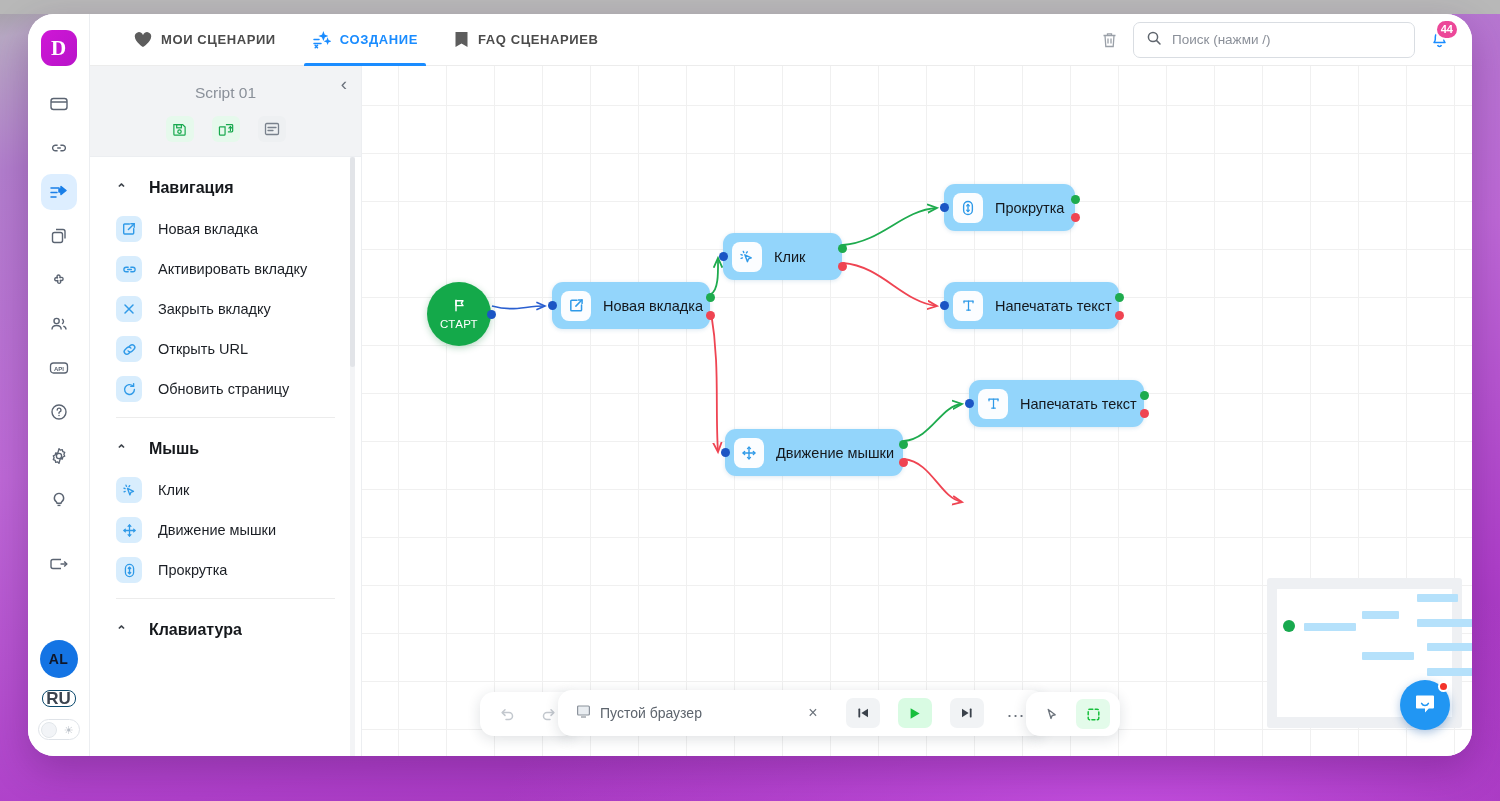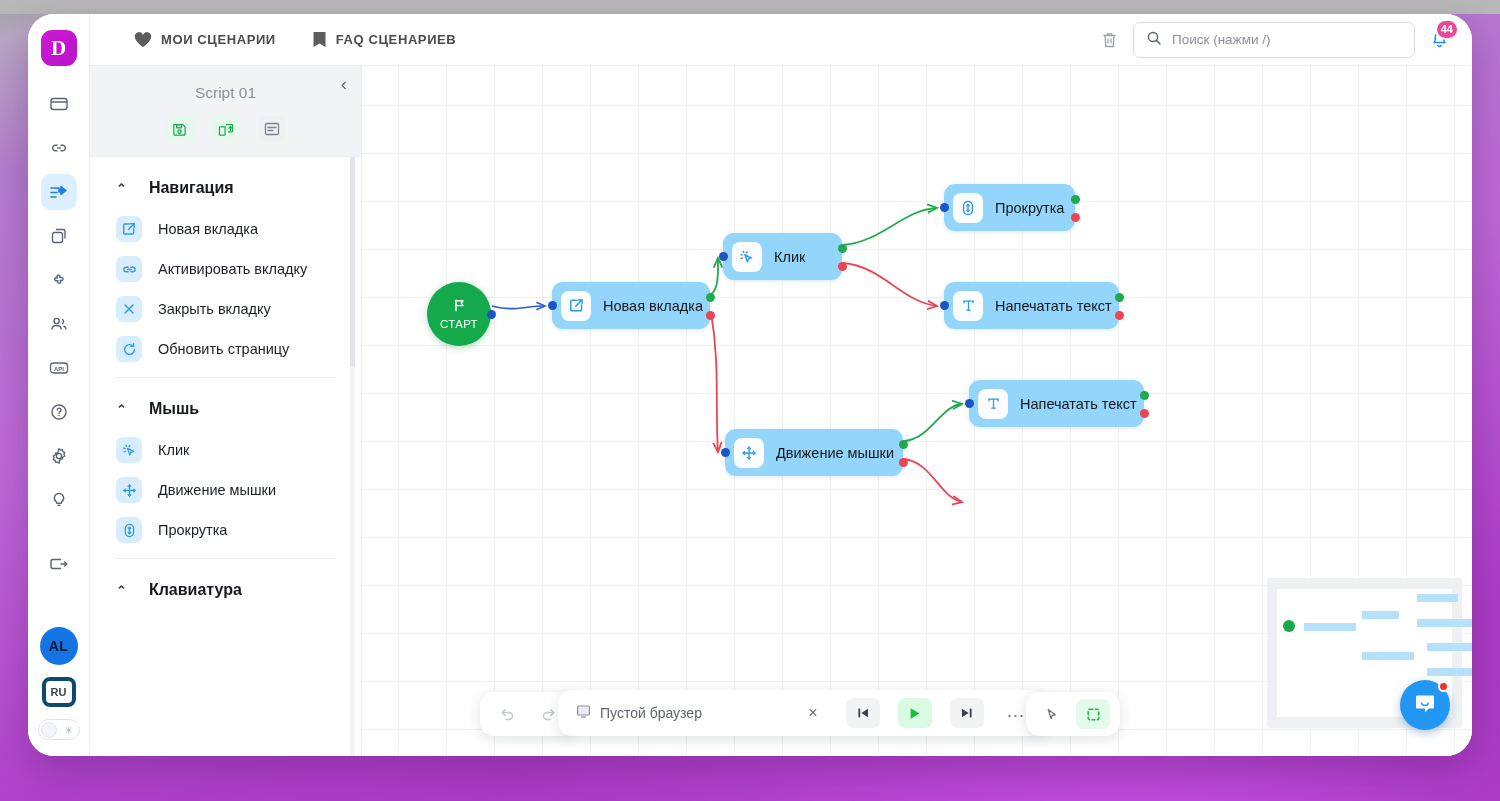--- a/index.html
+++ b/index.html
@@ -58,22 +58,22 @@
   .rail-btn.active { background:#ddeeff; color:#1a7fe8; }
   .rail-btn svg { display:block; }
   .rail-spacer { flex: 1; }
   .avatar {
     width:38px; height:38px; border-radius:50%;
     background:#1474e4; color:#0f172a; font-size:14px; font-weight:bold;
     display:flex; align-items:center; justify-content:center;
     margin-bottom:12px; letter-spacing:.5px;
   }
   .lang-btn {
-    width:34px; height:30px; border-radius:8px; border:4px solid #0c4a6e;
-    color:#3c4450; font-size:11px; font-weight:bold;
+    width:34px; height:17px; border-radius:8px; border:1px solid #0c4a6e;
+    color:#3c4450; font-size:17px; font-weight:bold;
     display:flex; align-items:center; justify-content:center; margin-bottom:12px;
   }
   .theme-toggle {
     width:42px; height:21px; border-radius:11px;
     background:#fff; border:1px solid #dfe3e8;
     display:flex; align-items:center; padding:2px;
     margin-bottom:16px; position:relative;
   }
   .theme-knob { width:16px; height:16px; border-radius:50%; background:#f2f4f7; border:1px solid #e2e6ea;}
   .theme-sun { position:absolute; right:5px; top:3px; color:#b9bfc7; font-size:11px; line-height:14px;}
@@ -323,20 +323,32 @@
 
         <div class="tab">
           <span class="tab-ico">
             <svg width="18" height="16" viewBox="0 0 18 16" fill="currentColor">
                 <path d="M9 15.2S.9 9.9.9 5.1A4.1 4.1 0 0 1 9 3.3 4.1 4.1 0 0 1 17.1 5.1C17.1 9.9 9 15.2 9 15.2z"></path>
               </svg>
           </span>
           <span>МОИ СЦЕНАРИИ</span>
         </div>
 
+        <div class="tab active">
+          <span class="tab-ico">
+            <svg width="19" height="18" viewBox="0 0 19 18" fill="none" stroke="currentColor" stroke-width="1.5" stroke-linecap="round">
+              <path d="M2 12.5h7"></path>
+                <path d="M2 8.5h5"></path>
+              <path d="M11.4 2.2l.8 2.1 2.1.8-2.1.8-.8 2.1-.8-2.1-2.1-.8 2.1-.8z" fill="currentColor"></path>
+              <path d="M15.6 8.4l.5 1.3 1.3.5-1.3.5-.5 1.3-.5-1.3-1.3-.5 1.3-.5z" fill="currentColor"></path>
+              <path d="M3.2 14.4l2.3 2.3M5.5 14.4l-2.3 2.3"></path>
+            </svg>
+          </span>
+          <span>СОЗДАНИЕ</span>
+        </div>
 
         <div class="tab">
           <span class="tab-ico">
             <svg width="15" height="17" viewBox="0 0 15 17" fill="currentColor">
                 <path d="M1.5 1h12v15l-6-3.6L1.5 16z"></path>
               </svg>
           </span>
           <span>FAQ СЦЕНАРИЕВ</span>
         </div>
       </div>
@@ -428,20 +440,29 @@
             </span>
             <span class="act-label">Активировать вкладку</span>
           </div>
           <div class="act-item">
             <span class="act-ico">
               <svg width="14" height="14" viewBox="0 0 14 14" fill="none" stroke="currentColor" stroke-width="1.5" stroke-linecap="round">
                   <path d="M3 3l8 8M11 3l-8 8"></path>
                 </svg>
             </span>
             <span class="act-label">Закрыть вкладку</span>
+          </div>
+          <div class="act-item">
+            <span class="act-ico">
+              <svg width="15" height="15" viewBox="0 0 15 15" fill="none" stroke="currentColor" stroke-width="1.4" stroke-linecap="round">
+                <path d="M6.1 8.9a2.6 2.6 0 0 0 3.9.3l2-2a2.6 2.6 0 0 0-3.7-3.7l-1.1 1.1"></path>
+                <path d="M8.9 6.1a2.6 2.6 0 0 0-3.9-.3l-2 2a2.6 2.6 0 0 0 3.7 3.7l1.1-1.1"></path>
+              </svg>
+            </span>
+            <span class="act-label">Открыть URL</span>
           </div>
           <div class="act-item">
             <span class="act-ico">
               <svg width="15" height="15" viewBox="0 0 15 15" fill="none" stroke="currentColor" stroke-width="1.4" stroke-linecap="round">
                 <path d="M12.4 7.5a4.9 4.9 0 1 1-1.5-3.5"></path>
                   <path d="M11.6 1.6v2.8H8.8"></path>
               </svg>
             </span>
             <span class="act-label">Обновить страницу</span>
           </div>

